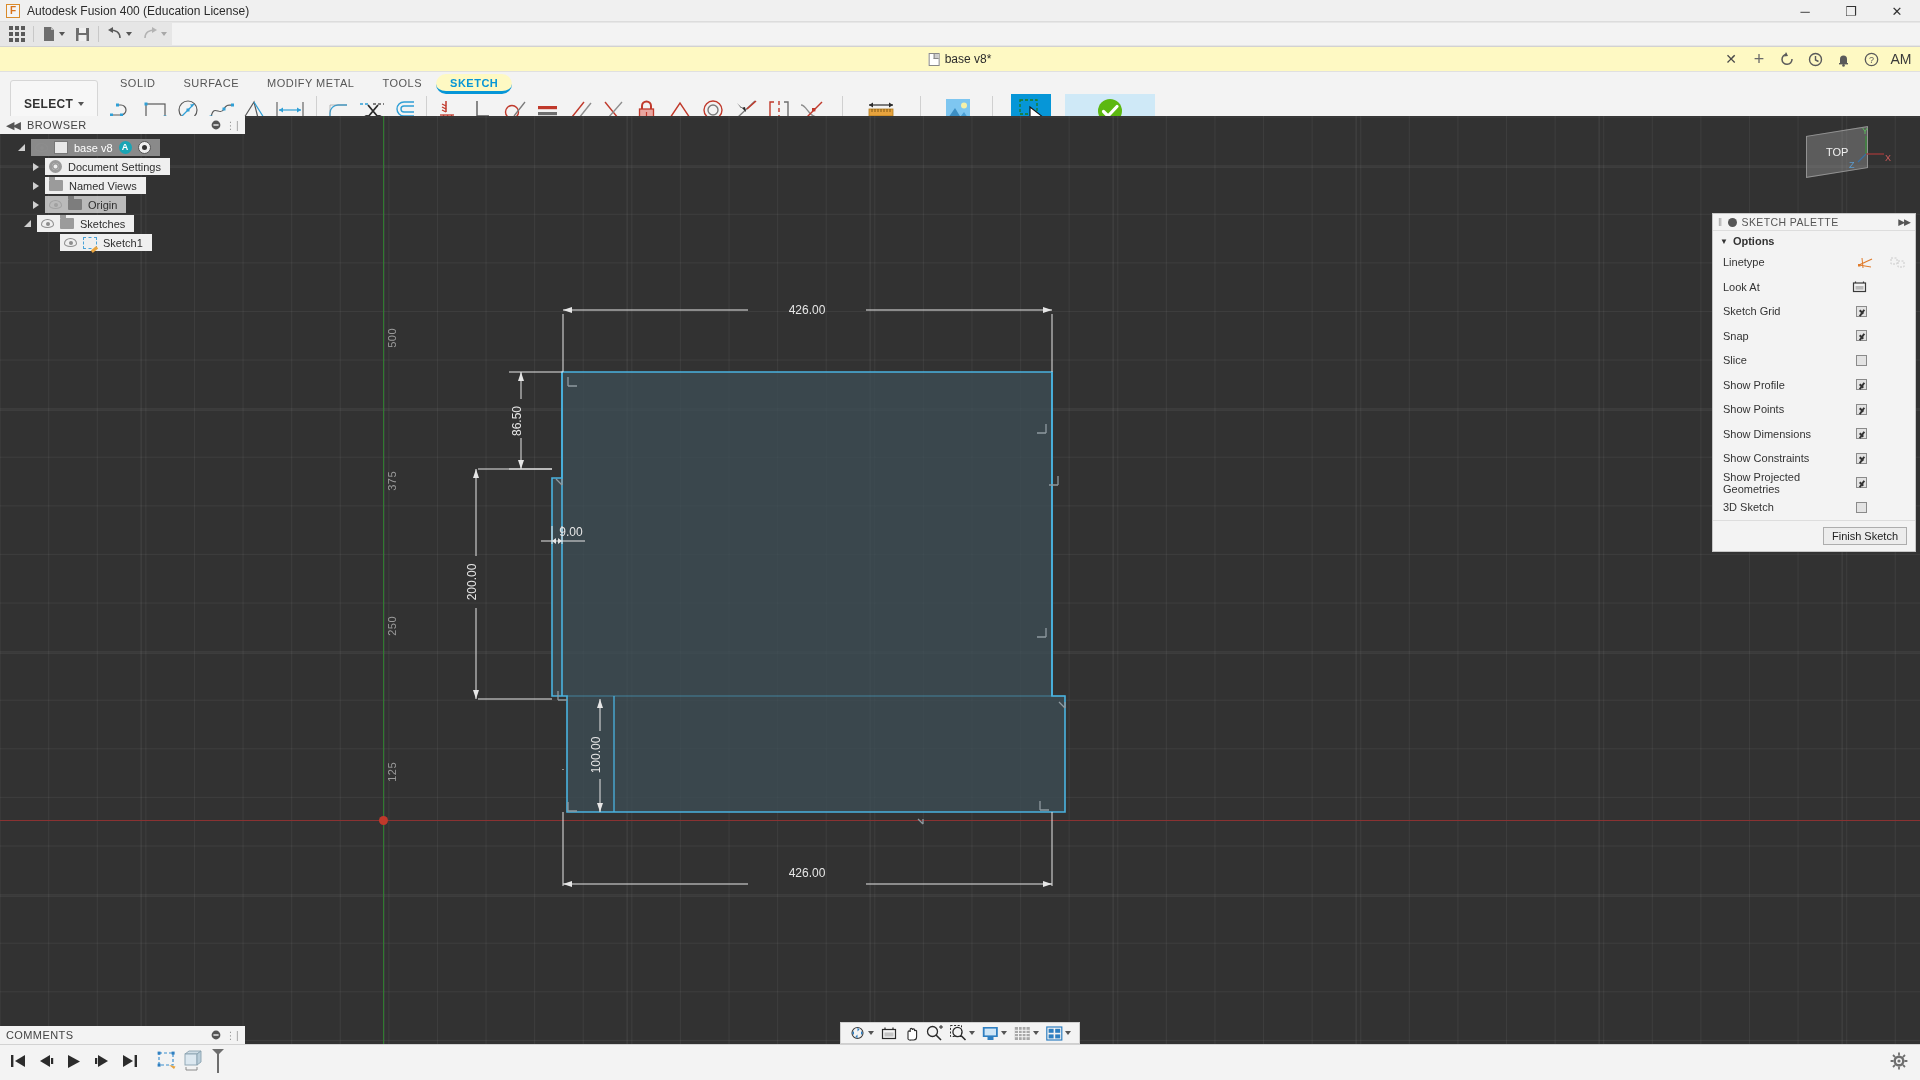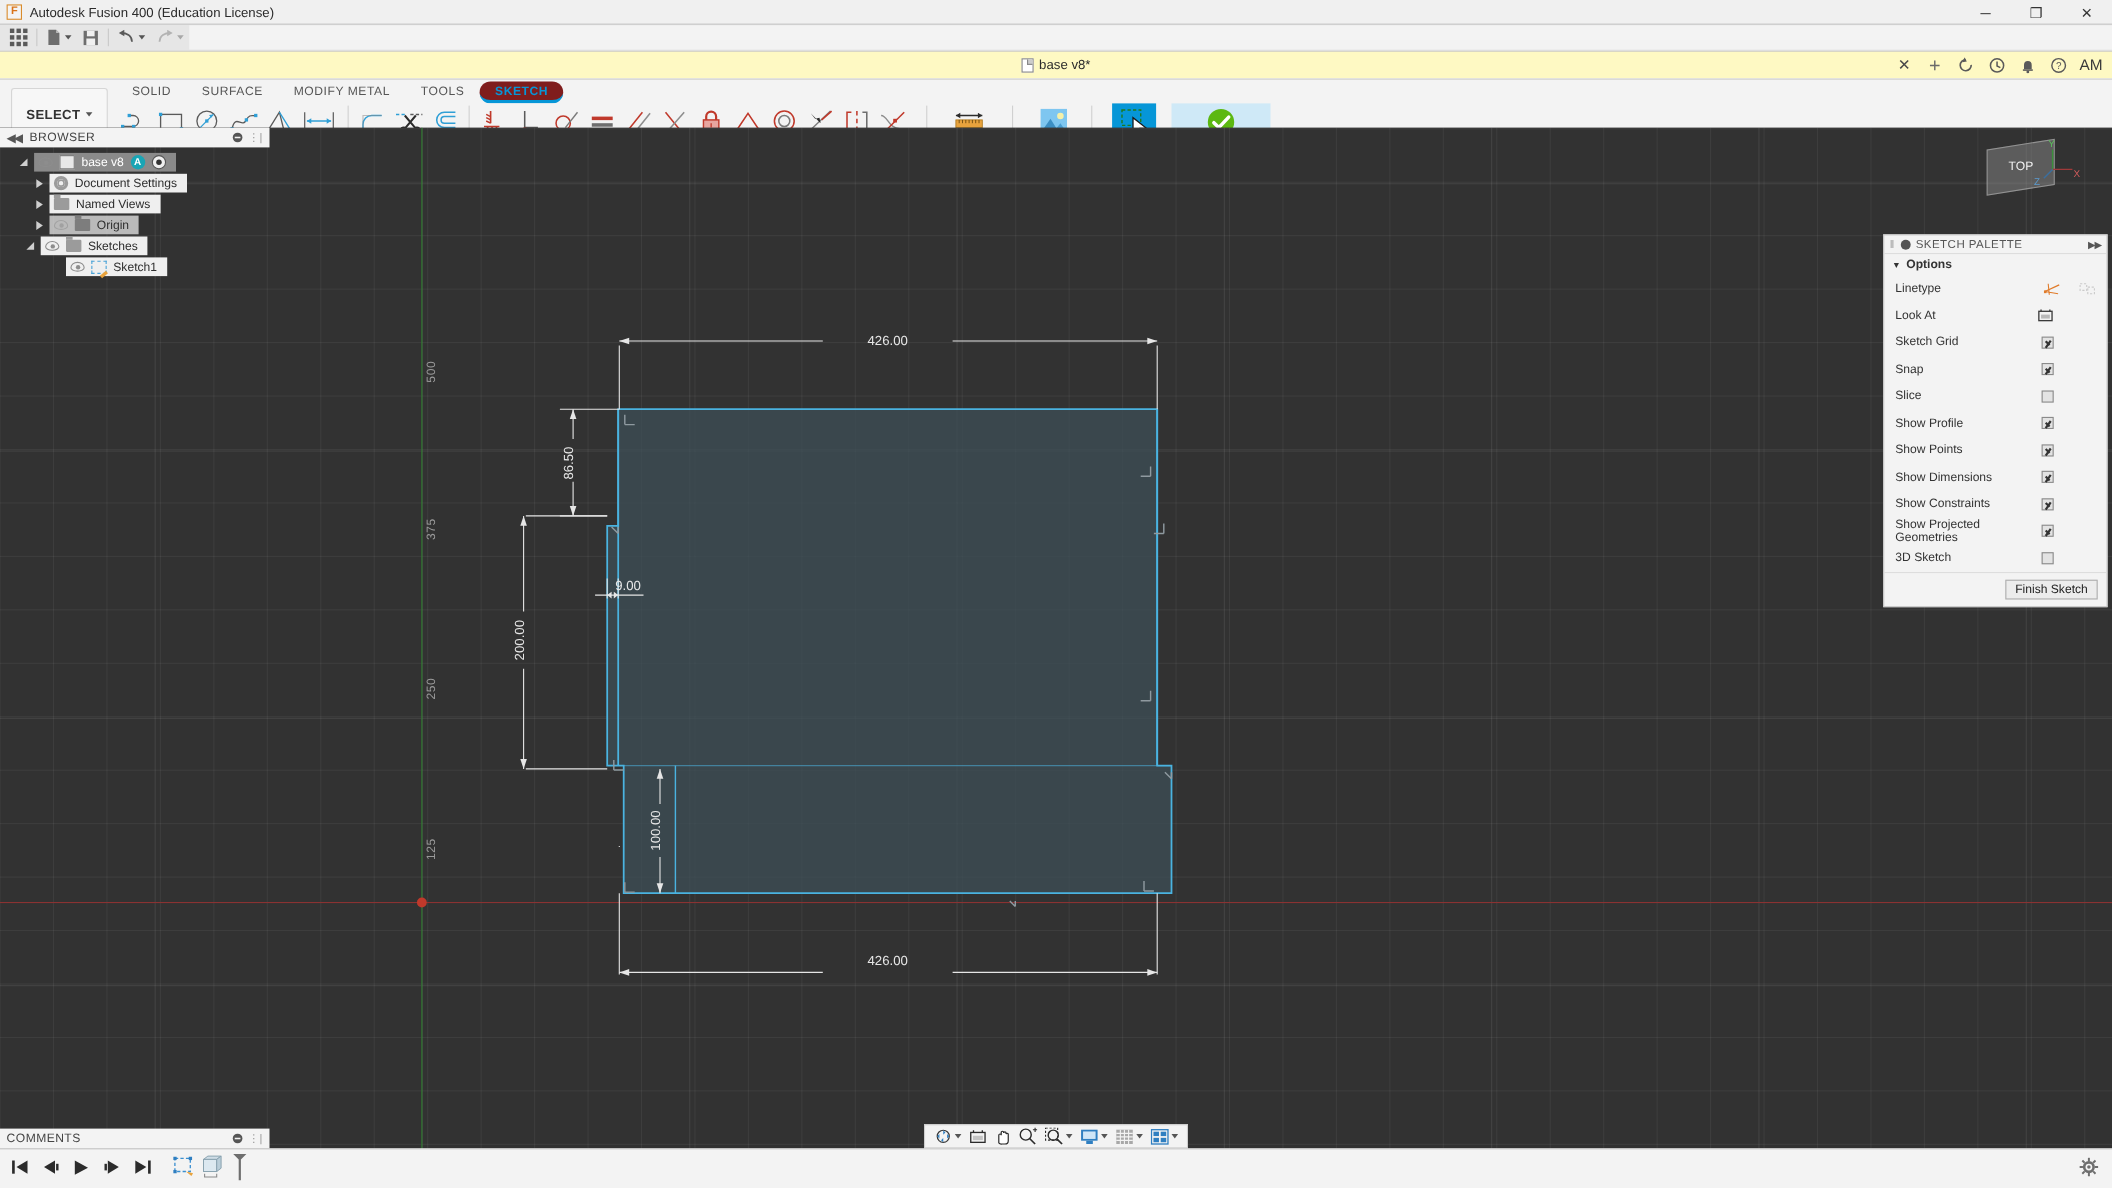--- a/index.html
+++ b/index.html
@@ -48,21 +48,21 @@
   
   .ribbon { height:66px; background:#f3f3f3; display:flex; align-items:flex-start;
             border-bottom:1px solid #c9c9c9; position:relative; }
   .design-btn { width:88px; height:48px; margin:8px 8px 0 10px; background:#f7f7f7;
                 border:1px solid #d6d6d6; border-radius:3px; display:flex;
                 align-items:center; justify-content:center; gap:5px; font-size:12px;
                 font-weight:bold; color:#333; letter-spacing:.3px; }
   .ws-tabs { position:absolute; top:2px; left:106px; display:flex; 
              height:20px; }
   .ws-tab { font-size:11px; color:#555; padding:3px 14px 4px; letter-spacing:.5px; }
-  .ws-tab.active { color:#0696d7; background:#7f1d1d; border-bottom:3px solid #0696d7;
+  .ws-tab.active { color:#0696d7; background:#fef9c3; border-bottom:3px solid #0696d7;
                    font-weight:bold;border-radius:11px; }
   .tool-area { position:absolute; top:22px; left:106px; right:0; height:44px;
                display:flex; align-items:flex-start; }
   .tgrp { display:flex; flex-direction:column; align-items:center; }
   .ticons { display:flex; align-items:center; height:32px; }
   .tbtn { width:33px; height:32px; display:flex; align-items:center; justify-content:center; }
   .tbtn.sel { background:#0696d7; }
   .tbtn.big { width:40px; }
   .glabel { font-size:10px; color:#4a4a4a; letter-spacing:.3px; display:flex;
             align-items:center; gap:3px; margin-top:1px; }

